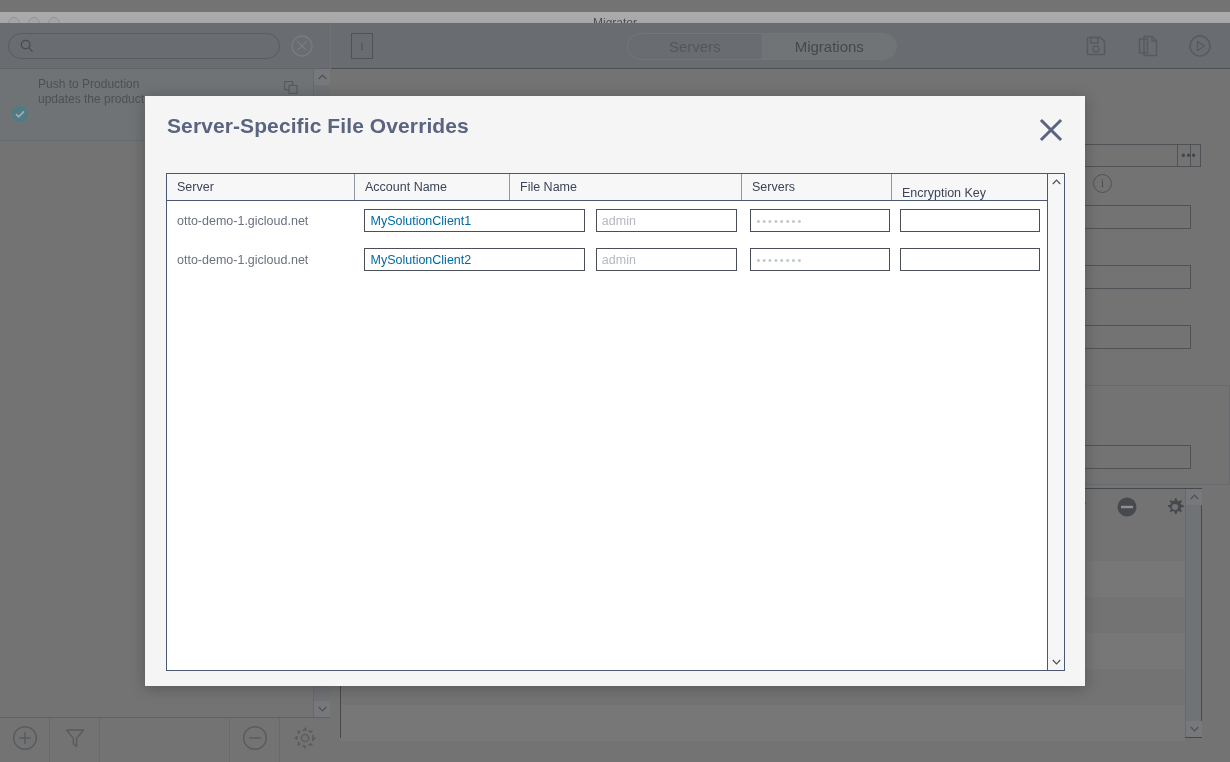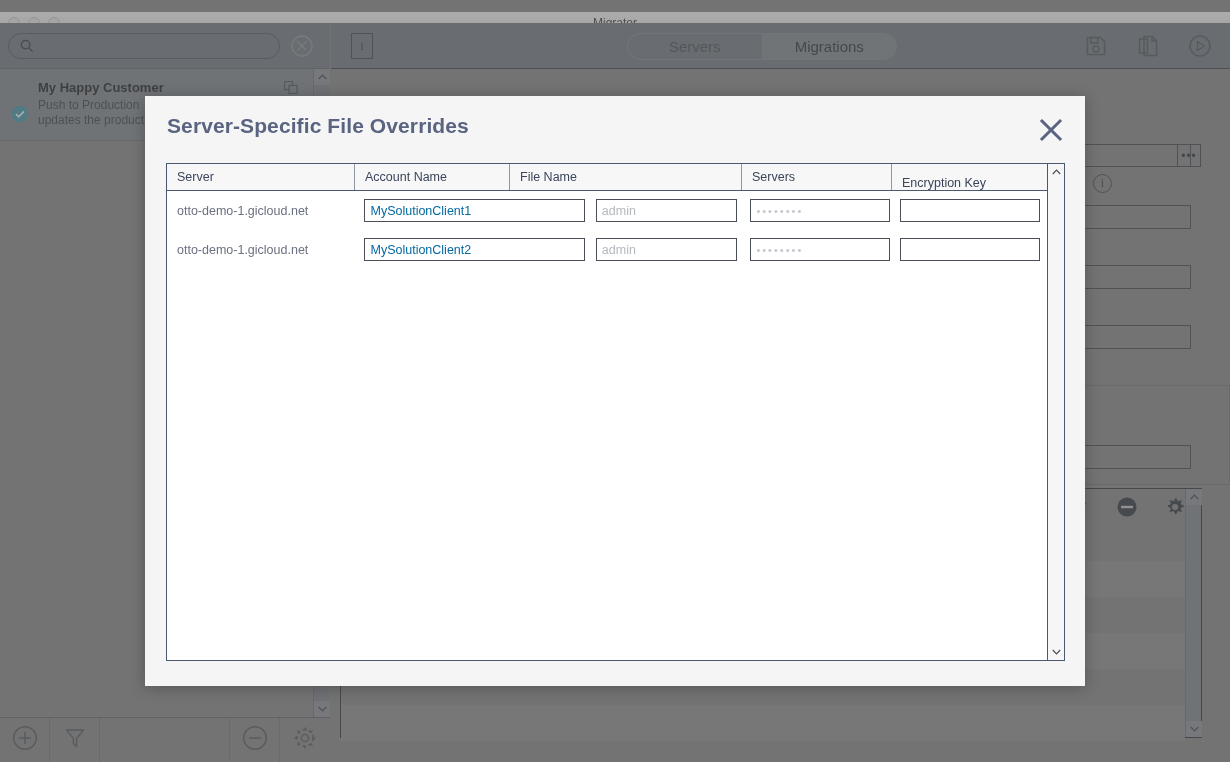--- a/index.html
+++ b/index.html
@@ -245,21 +245,21 @@
     position: absolute; left: 22px; top: 18px;
     font-size: 21px; font-weight: bold; color: #5a6480;
     letter-spacing: 0.1px;
   }
   .modal-close {
     position: absolute; right: 20px; top: 20px;
     width: 28px; height: 28px;
     display: flex; align-items: center; justify-content: center;
   }
   .modal-table {
-    position: absolute; left: 21px; top: 67px;
+    position: absolute; left: 21px; top: 77px;
     width: 899px; height: 498px;
     border: 1px solid #4c5770;
     background: #ffffff;
   }
   .mt-header {
     display: flex; height: 27px;
     background: #f7f7f8;
     border-bottom: 1px solid #4c5770;
   }
   .mt-th {
@@ -343,21 +343,20 @@
       </div>
 
       <div class="sidebar-list">
         <div class="list-item">
           <span class="list-check">
             <svg width="18" height="18" viewBox="0 0 18 18">
               <circle cx="9" cy="9" r="8.2" fill="#3f8fa0"></circle>
               <polyline points="5,9.2 7.7,11.8 13,6.3" fill="none" stroke="#d9e6e9" stroke-width="1.8"></polyline>
             </svg>
           </span>
-          <div class="li-title">My Happy Customer</div>
           <div class="li-sub">Push to Production
 updates the product</div>
           <span class="li-copy-icon">
             <svg width="16" height="15" viewBox="0 0 16 15">
               <rect x="0.6" y="0.6" width="8" height="8" fill="none" stroke="#4a4f55" stroke-width="1.1"></rect>
               <rect x="5" y="4.4" width="8" height="8" fill="#7b8085" stroke="#4a4f55" stroke-width="1.1"></rect>
             </svg>
           </span>
         </div>
       </div>

